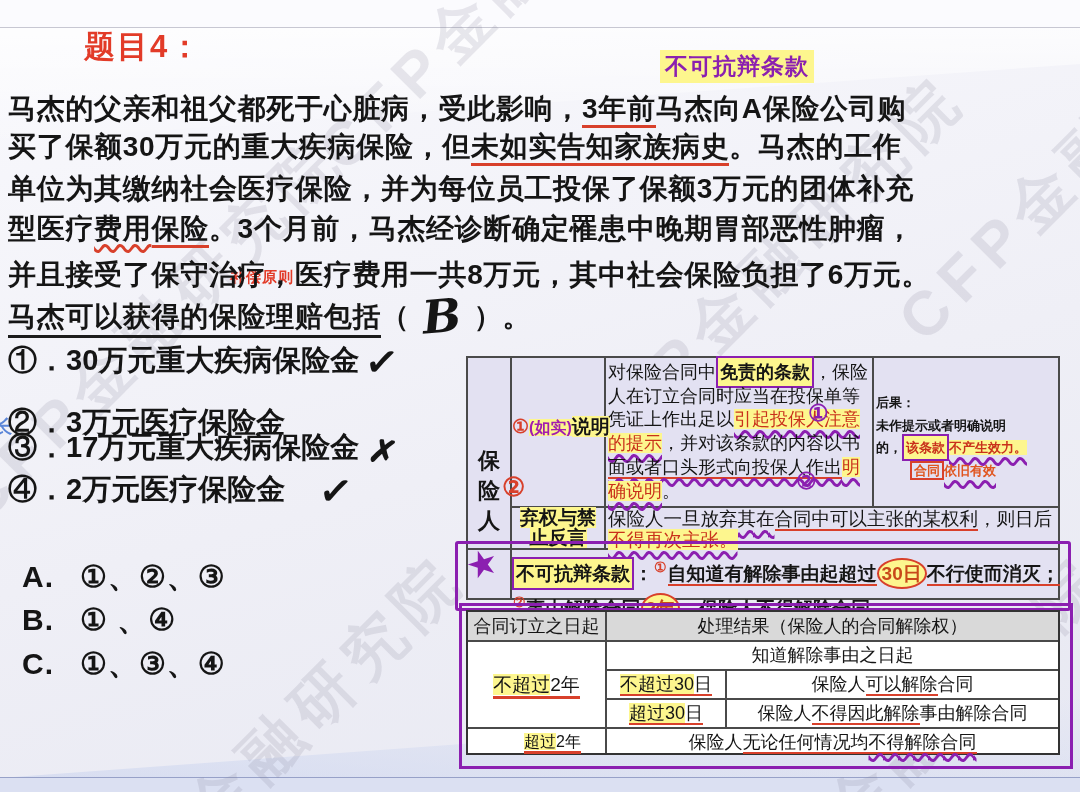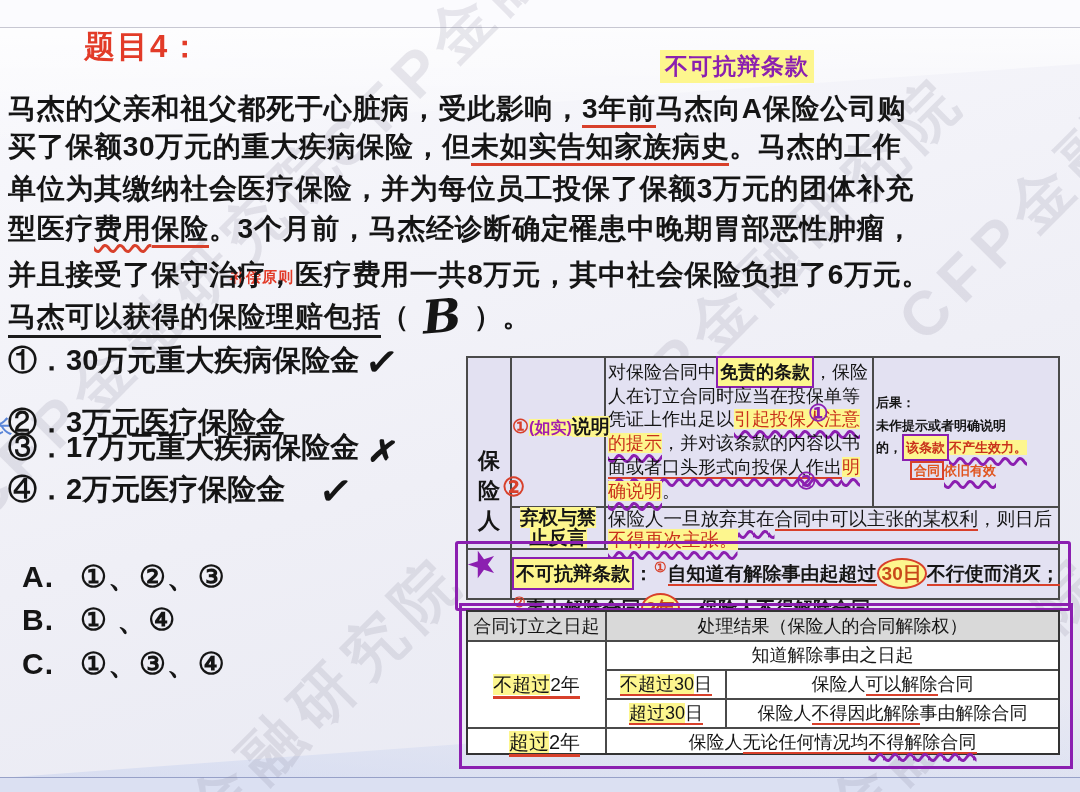--- a/index.html
+++ b/index.html
@@ -164,17 +164,17 @@
 
     <div class="cell" style="left:0;top:58px;width:137px;height:30px;line-height:30px;font-size:19px;"><span class="u-thick"><span class="hl">不超过</span><span>2年</span></span></div>
     <div class="cell" style="left:139px;top:30px;width:451px;height:27px;line-height:27px;">知道解除事由之日起</div>
 
     <div class="cell" style="left:139px;top:59px;width:118px;height:27px;line-height:27px;"><span class="u-red2"><span class="hl">不超过30</span><span>日</span></span></div>
     <div class="cell" style="left:259px;top:59px;width:331px;height:27px;line-height:27px;"><span>保险人</span><span class="u-red2">可以解除</span><span>合同</span></div>
 
     <div class="cell" style="left:139px;top:88px;width:118px;height:27px;line-height:27px;"><span class="u-red2"><span class="hl">超过30</span><span>日</span></span></div>
     <div class="cell" style="left:259px;top:88px;width:331px;height:27px;line-height:27px;"><span>保险人</span><span class="u-red2">不得因此解除</span><span>事由解除合同</span></div>
 
-    <div class="cell" style="left:8px;top:117px;width:137px;height:26px;line-height:26px;font-size:20px;"><span class="u-thick"><span class="hl">超过</span><span>2年</span></span></div>
+    <div class="cell" style="left:16px;top:117px;width:137px;height:26px;line-height:26px;font-size:16px;"><span class="u-thick"><span class="hl">超过</span><span>2年</span></span></div>
     <div class="cell" style="left:139px;top:117px;width:451px;height:26px;line-height:26px;"><span>保险人</span><span class="u-red2">无论任何情况均</span><span class="u-red2 wavy-purple">不得解除合同</span></div>
   </div>
 
 </div>
 
 </body></html>

